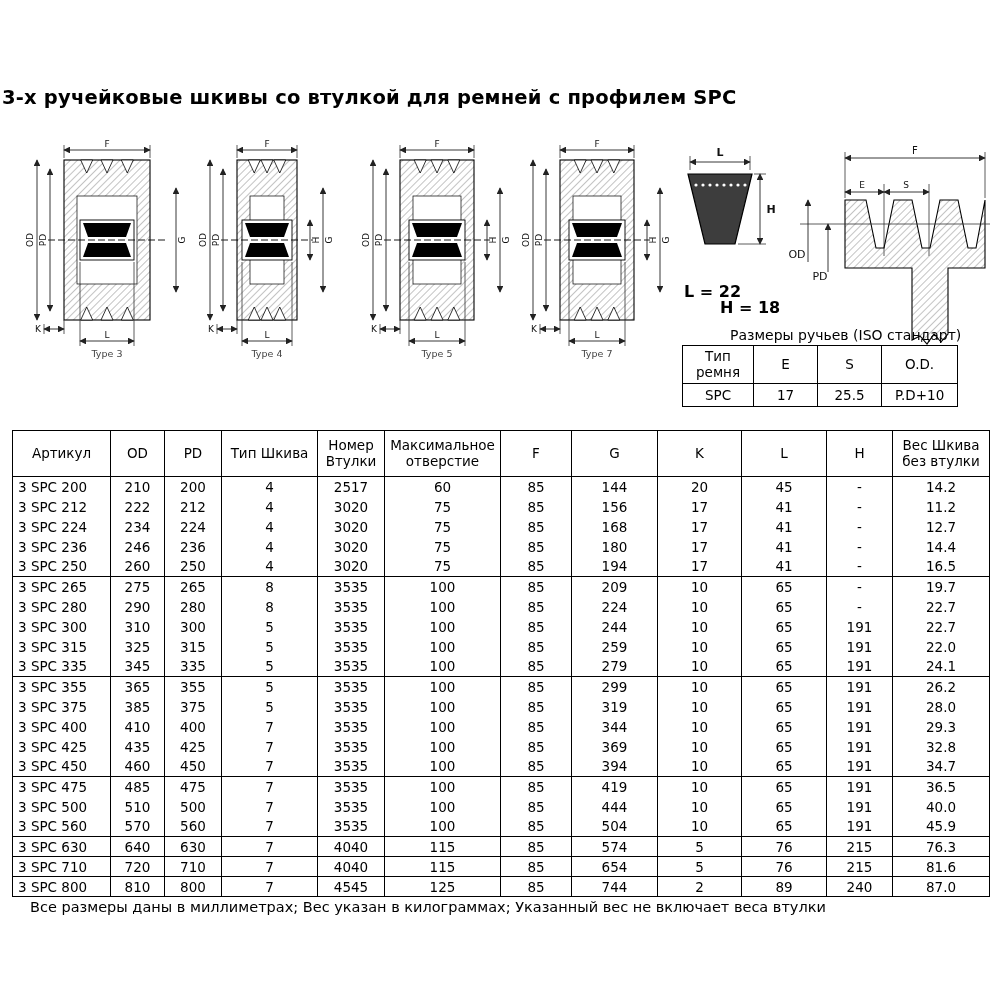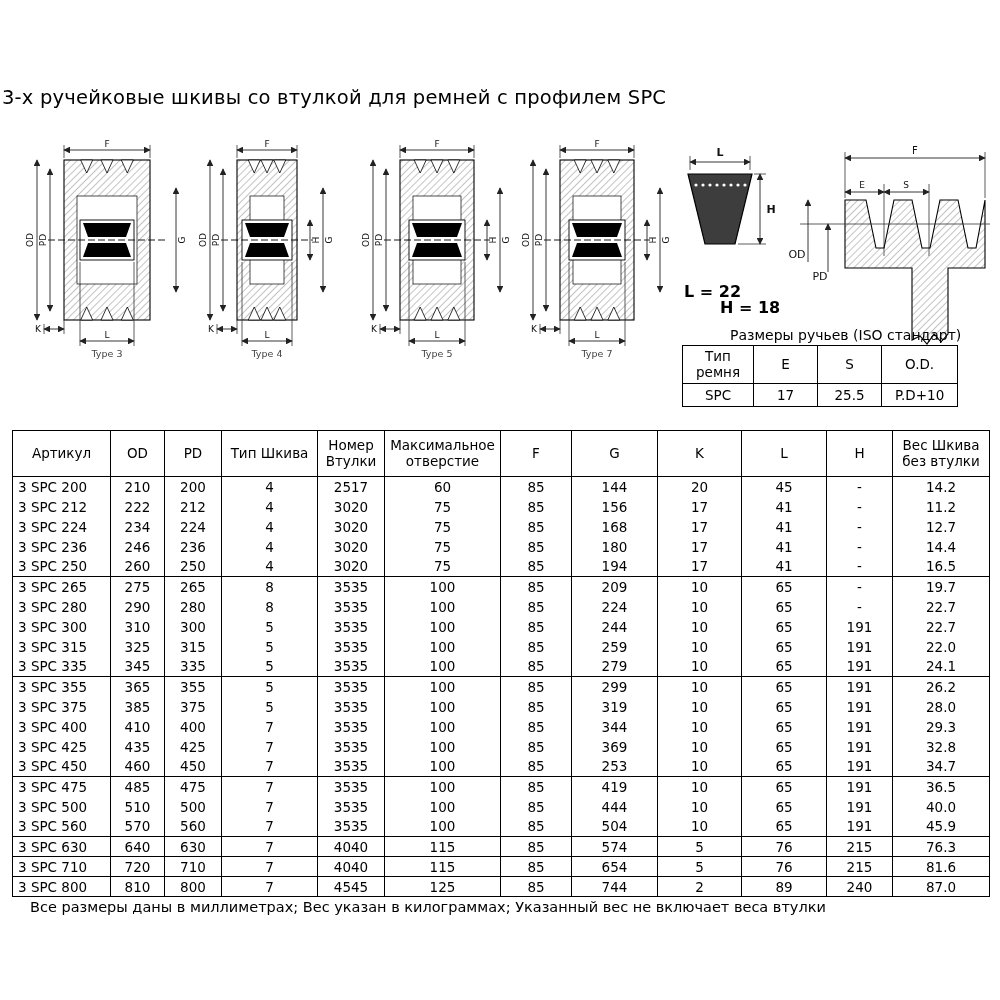--- a/index.html
+++ b/index.html
@@ -1,20 +1,20 @@
 <!DOCTYPE html>
 <html><head>
 <meta charset="utf-8">
 <style>
   * { margin:0; padding:0; box-sizing:border-box; }
   html,body { background:#fff; }
   body { font-family:"DejaVu Sans", sans-serif; color:#000; }
   #page { position:relative; width:1000px; height:1000px; background:#fff; overflow:hidden; }
 
-  #title { position:absolute; left:2px; top:86px; font-size:19.5px; font-weight:normal; letter-spacing:0.2px; }
+  #title { position:absolute; left:2px; top:86px; font-size:19.5px; font-weight:bold; letter-spacing:0.2px; }
 
   #drawings { position:absolute; left:0; top:138px; width:1000px; height:240px; }
   .dim { stroke:#222; stroke-width:0.9; fill:none; }
   .thin { stroke:#333; stroke-width:0.8; fill:none; }
   .dlb { font-family:"DejaVu Sans",sans-serif; font-size:9px; fill:#111; text-anchor:middle; }
   .tlb { font-family:"DejaVu Sans",sans-serif; font-size:9.5px; fill:#444; text-anchor:middle; }
 
   .belt-dim { position:absolute; left:684px; font-size:16px; font-weight:bold; }
   #belt-dim-l { top:266px;margin-top:16px; }
   #belt-dim-h { top:298px;margin-left:36px; }
@@ -498,21 +498,21 @@
           <td>32.8</td>
         </tr>
         <tr class="group-end">
           <td class="al">3 SPC 450</td>
           <td>460</td>
           <td>450</td>
           <td>7</td>
           <td>3535</td>
           <td>100</td>
           <td>85</td>
-          <td>253</td>
+          <td>394</td>
           <td>10</td>
           <td>65</td>
           <td>191</td>
           <td>34.7</td>
         </tr>
         <tr>
           <td class="al">3 SPC 475</td>
           <td>485</td>
           <td>475</td>
           <td>7</td>

